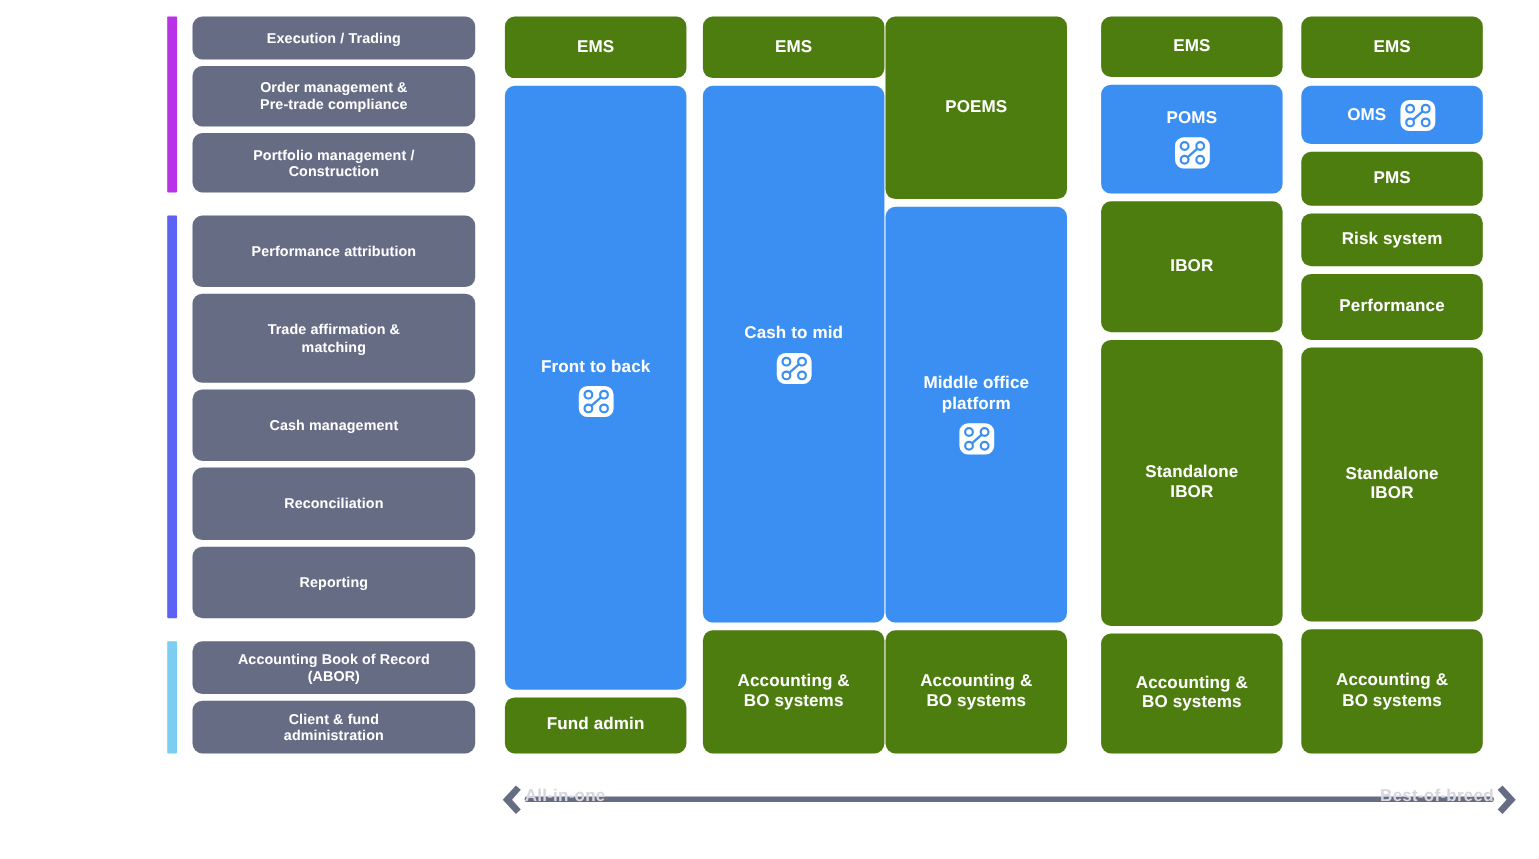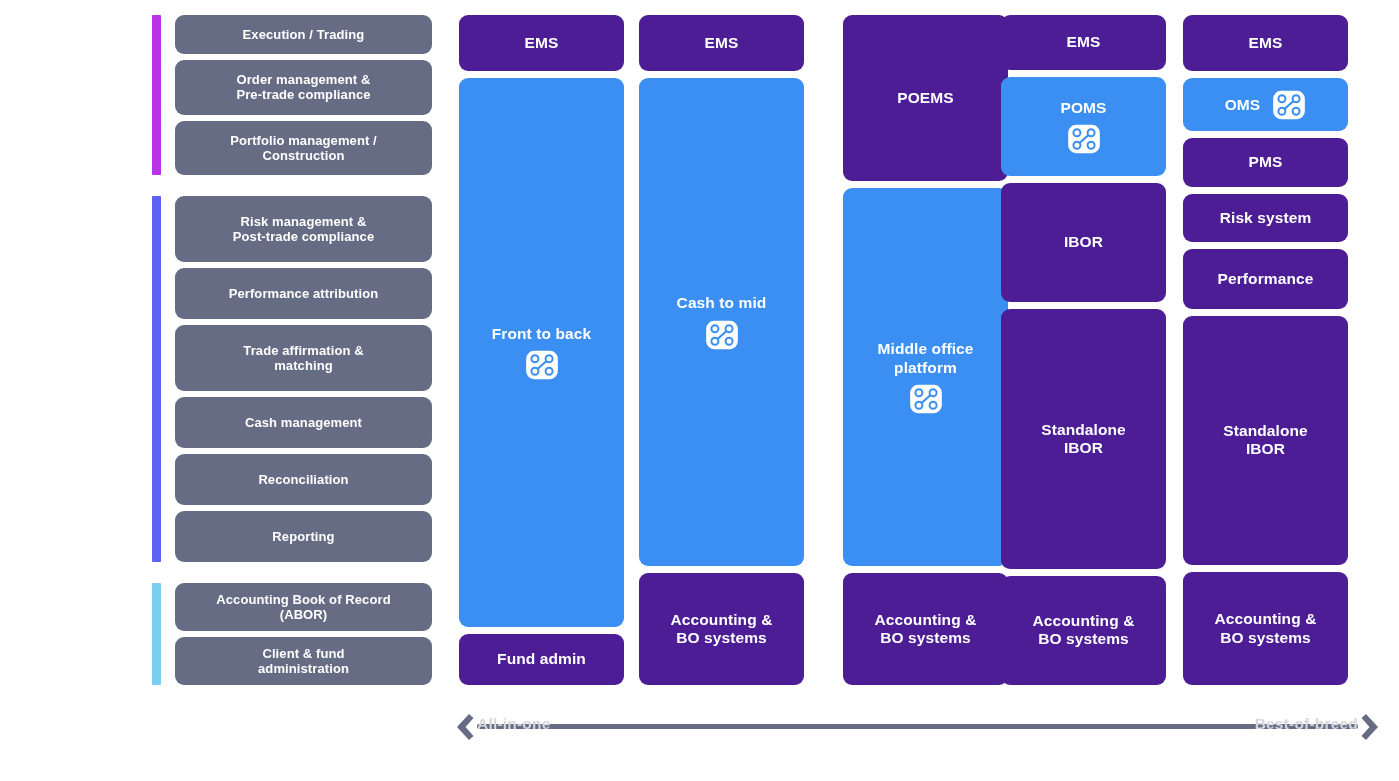--- a/index.html
+++ b/index.html
@@ -29,21 +29,21 @@
     flex-direction: column;
     align-items: center;
     justify-content: center;
     text-align: center;
     color: #ffffff;
     font-weight: bold;
     line-height: 1.17;
     letter-spacing: 0.1px;
     padding: 2px 8px;
   }
-  .card.dark  { background: #4c1d95; }
+  .card.dark  { background: #4d7c0f; }
   .card.blue  { background: #3b8ff2; }
   .card.slate { background: #676c85; }
 
   
   #capabilities {
     position: absolute;
     left: 152px;
     top: 15px;
     width: 280px;
     height: 670px;
@@ -172,23 +172,20 @@
             <span class="card-label">Order management &amp;<br>Pre-trade compliance</span>
           </div>
           <div class="card slate cap-item">
             <span class="card-label">Portfolio management /<br>Construction</span>
           </div>
         </div>
       </div>
       <div class="cap-group" style="top: 181px; height: 366px;">
         <div class="cap-bar" style="background: rgb(91, 98, 244);"></div>
         <div class="cap-list">
-          <div class="card slate cap-item">
-            <span class="card-label">Risk management &amp;<br>Post-trade compliance</span>
-          </div>
           <div class="card slate cap-item">
             <span class="card-label">Performance attribution</span>
           </div>
           <div class="card slate cap-item">
             <span class="card-label">Trade affirmation &amp;<br>matching</span>
           </div>
           <div class="card slate cap-item">
             <span class="card-label">Cash management</span>
           </div>
           <div class="card slate cap-item">
@@ -248,21 +245,21 @@
               <circle cx="28.5" cy="10.5" r="4.2" fill="#ffffff" stroke="#3b8ff2" stroke-width="2.4"></circle>
               <circle cx="11.5" cy="25.5" r="4.2" fill="#ffffff" stroke="#3b8ff2" stroke-width="2.4"></circle>
               <circle cx="28.5" cy="25.5" r="4.2" fill="#ffffff" stroke="#3b8ff2" stroke-width="2.4"></circle>
             </svg>
           </div>
           <div class="card dark col-card" style="flex: 110 0 0px;">
             <span class="card-label">Accounting &amp;<br>BO systems</span>
           </div>
         </div>
       </div>
-      <div class="column" style="left: 843px;">
+      <div class="column" style="left: 805px;">
         <div class="col-stack">
           <div class="card dark col-card" style="flex: 165 0 0px;">
             <span class="card-label">POEMS</span>
           </div>
           <div class="card blue col-card" style="flex: 379 0 0px;">
             <span class="card-label">Middle office<br>platform</span>
             <svg class="net-icon" viewBox="0 0 40 36">
               <path d="M10.5 1 H29.5 A9.5 9.5 0 0 1 39 10.5 V25.5 A9.5 9.5 0 0 1 29.5 35 H10.5 A9.5 9.5 0 0 1 1 25.5 V10.5 A9.5 9.5 0 0 1 10.5 1 Z" fill="#ffffff"></path>
               <line x1="28.5" y1="10.5" x2="11.5" y2="25.5" stroke="#3b8ff2" stroke-width="2.6" stroke-linecap="round"></line>
               <circle cx="11.5" cy="10.5" r="4.2" fill="#ffffff" stroke="#3b8ff2" stroke-width="2.4"></circle>

